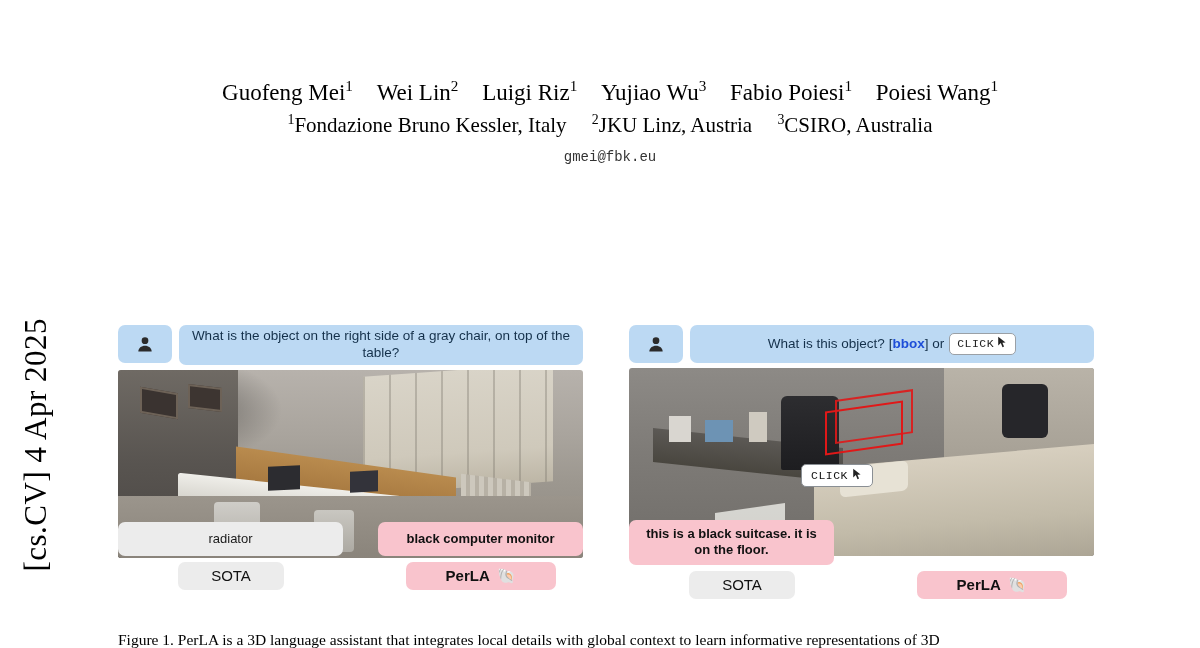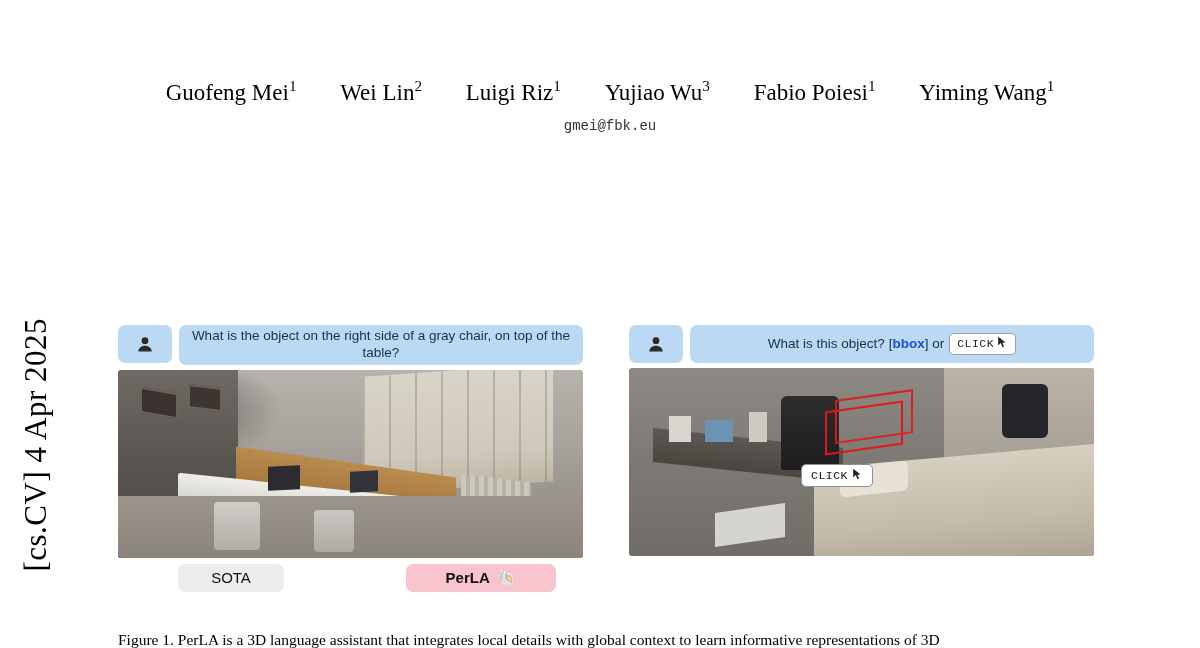--- a/index.html
+++ b/index.html
@@ -51,21 +51,21 @@
     vertical-align: -3px;
   }
 
   .authors {
     text-align: center;
     font-size: 23px;
     margin-top: 76px;
     line-height: 1.35;
     white-space: nowrap;
   }
-  .authors .nm { margin: 0 19px; }
+  .authors .nm { margin: 0 9px; }
   sup { font-size: 0.66em; vertical-align: super; }
 
   .affils {
     text-align: center;
     font-size: 21px;
     margin-top: 3px;
     line-height: 1.3;
   }
   .affils .af { margin: 0 10px; }
 
@@ -379,23 +379,28 @@
 
 <div class="paper">
 
 
   <div class="authors">
     <span class="nm"><span>Guofeng Mei</span><sup>1</sup></span>
     <span class="nm"><span>Wei Lin</span><sup>2</sup></span>
     <span class="nm"><span>Luigi Riz</span><sup>1</sup></span>
     <span class="nm"><span>Yujiao Wu</span><sup>3</sup></span>
     <span class="nm"><span>Fabio Poiesi</span><sup>1</sup></span>
-    <span class="nm"><span>Yiming Wang</span><sup>1</sup></span>
+    <span class="nm"><span>Poiesi Wang</span><sup>1</sup></span>
   </div>
 
+  <div class="affils">
+    <span class="af"><sup>1</sup><span>Fondazione Bruno Kessler, Italy</span></span>
+    <span class="af"><sup>2</sup><span>JKU Linz, Austria</span></span>
+    <span class="af"><sup>3</sup><span>CSIRO, Australia</span></span>
+  </div>
 
   <div class="email">gmei@fbk.eu</div>
 
   <div class="figure">
     <div class="panels">
 
       <div class="panel">
         <div class="qrow">
           <div class="avatar">
             <svg width="20" height="20" viewBox="0 0 24 24" aria-hidden="true">
@@ -415,20 +420,24 @@
           <div class="counter"></div>
           <div class="radiator"></div>
           <div class="desk"></div>
           <div class="mon1"></div>
           <div class="mon2"></div>
           <div class="floor"></div>
           <div class="chair1"></div>
           <div class="chair2"></div>
         </div>
 
+        <div class="answers">
+          <div class="ansbox ans-sota">radiator</div>
+          <div class="ansbox ans-perla">black computer monitor</div>
+        </div>
 
         <div class="labels">
           <div class="lbl lbl-sota">SOTA</div>
           <div class="lbl lbl-perla">
             <span>PerLA</span>
             <span>🐚</span>
           </div>
         </div>
       </div>
 
@@ -471,20 +480,21 @@
             <span>CLICK</span>
             <span>
               <svg width="11" height="12" viewBox="0 0 12 14" aria-hidden="true">
                 <path d="M1 1 L1 11 L4 8.3 L6 13 L7.8 12.2 L5.9 7.8 L9.6 7.6 Z" fill="#222"></path>
               </svg>
             </span>
           </div>
         </div>
 
         <div class="answers">
+          <div class="ansbox ans-perla">this is a black suitcase. it is on the floor.</div>
         </div>
 
         <div class="labels">
           <div class="lbl lbl-sota">SOTA</div>
           <div class="lbl lbl-perla">
             <span>PerLA</span>
             <span>🐚</span>
           </div>
         </div>
       </div>

